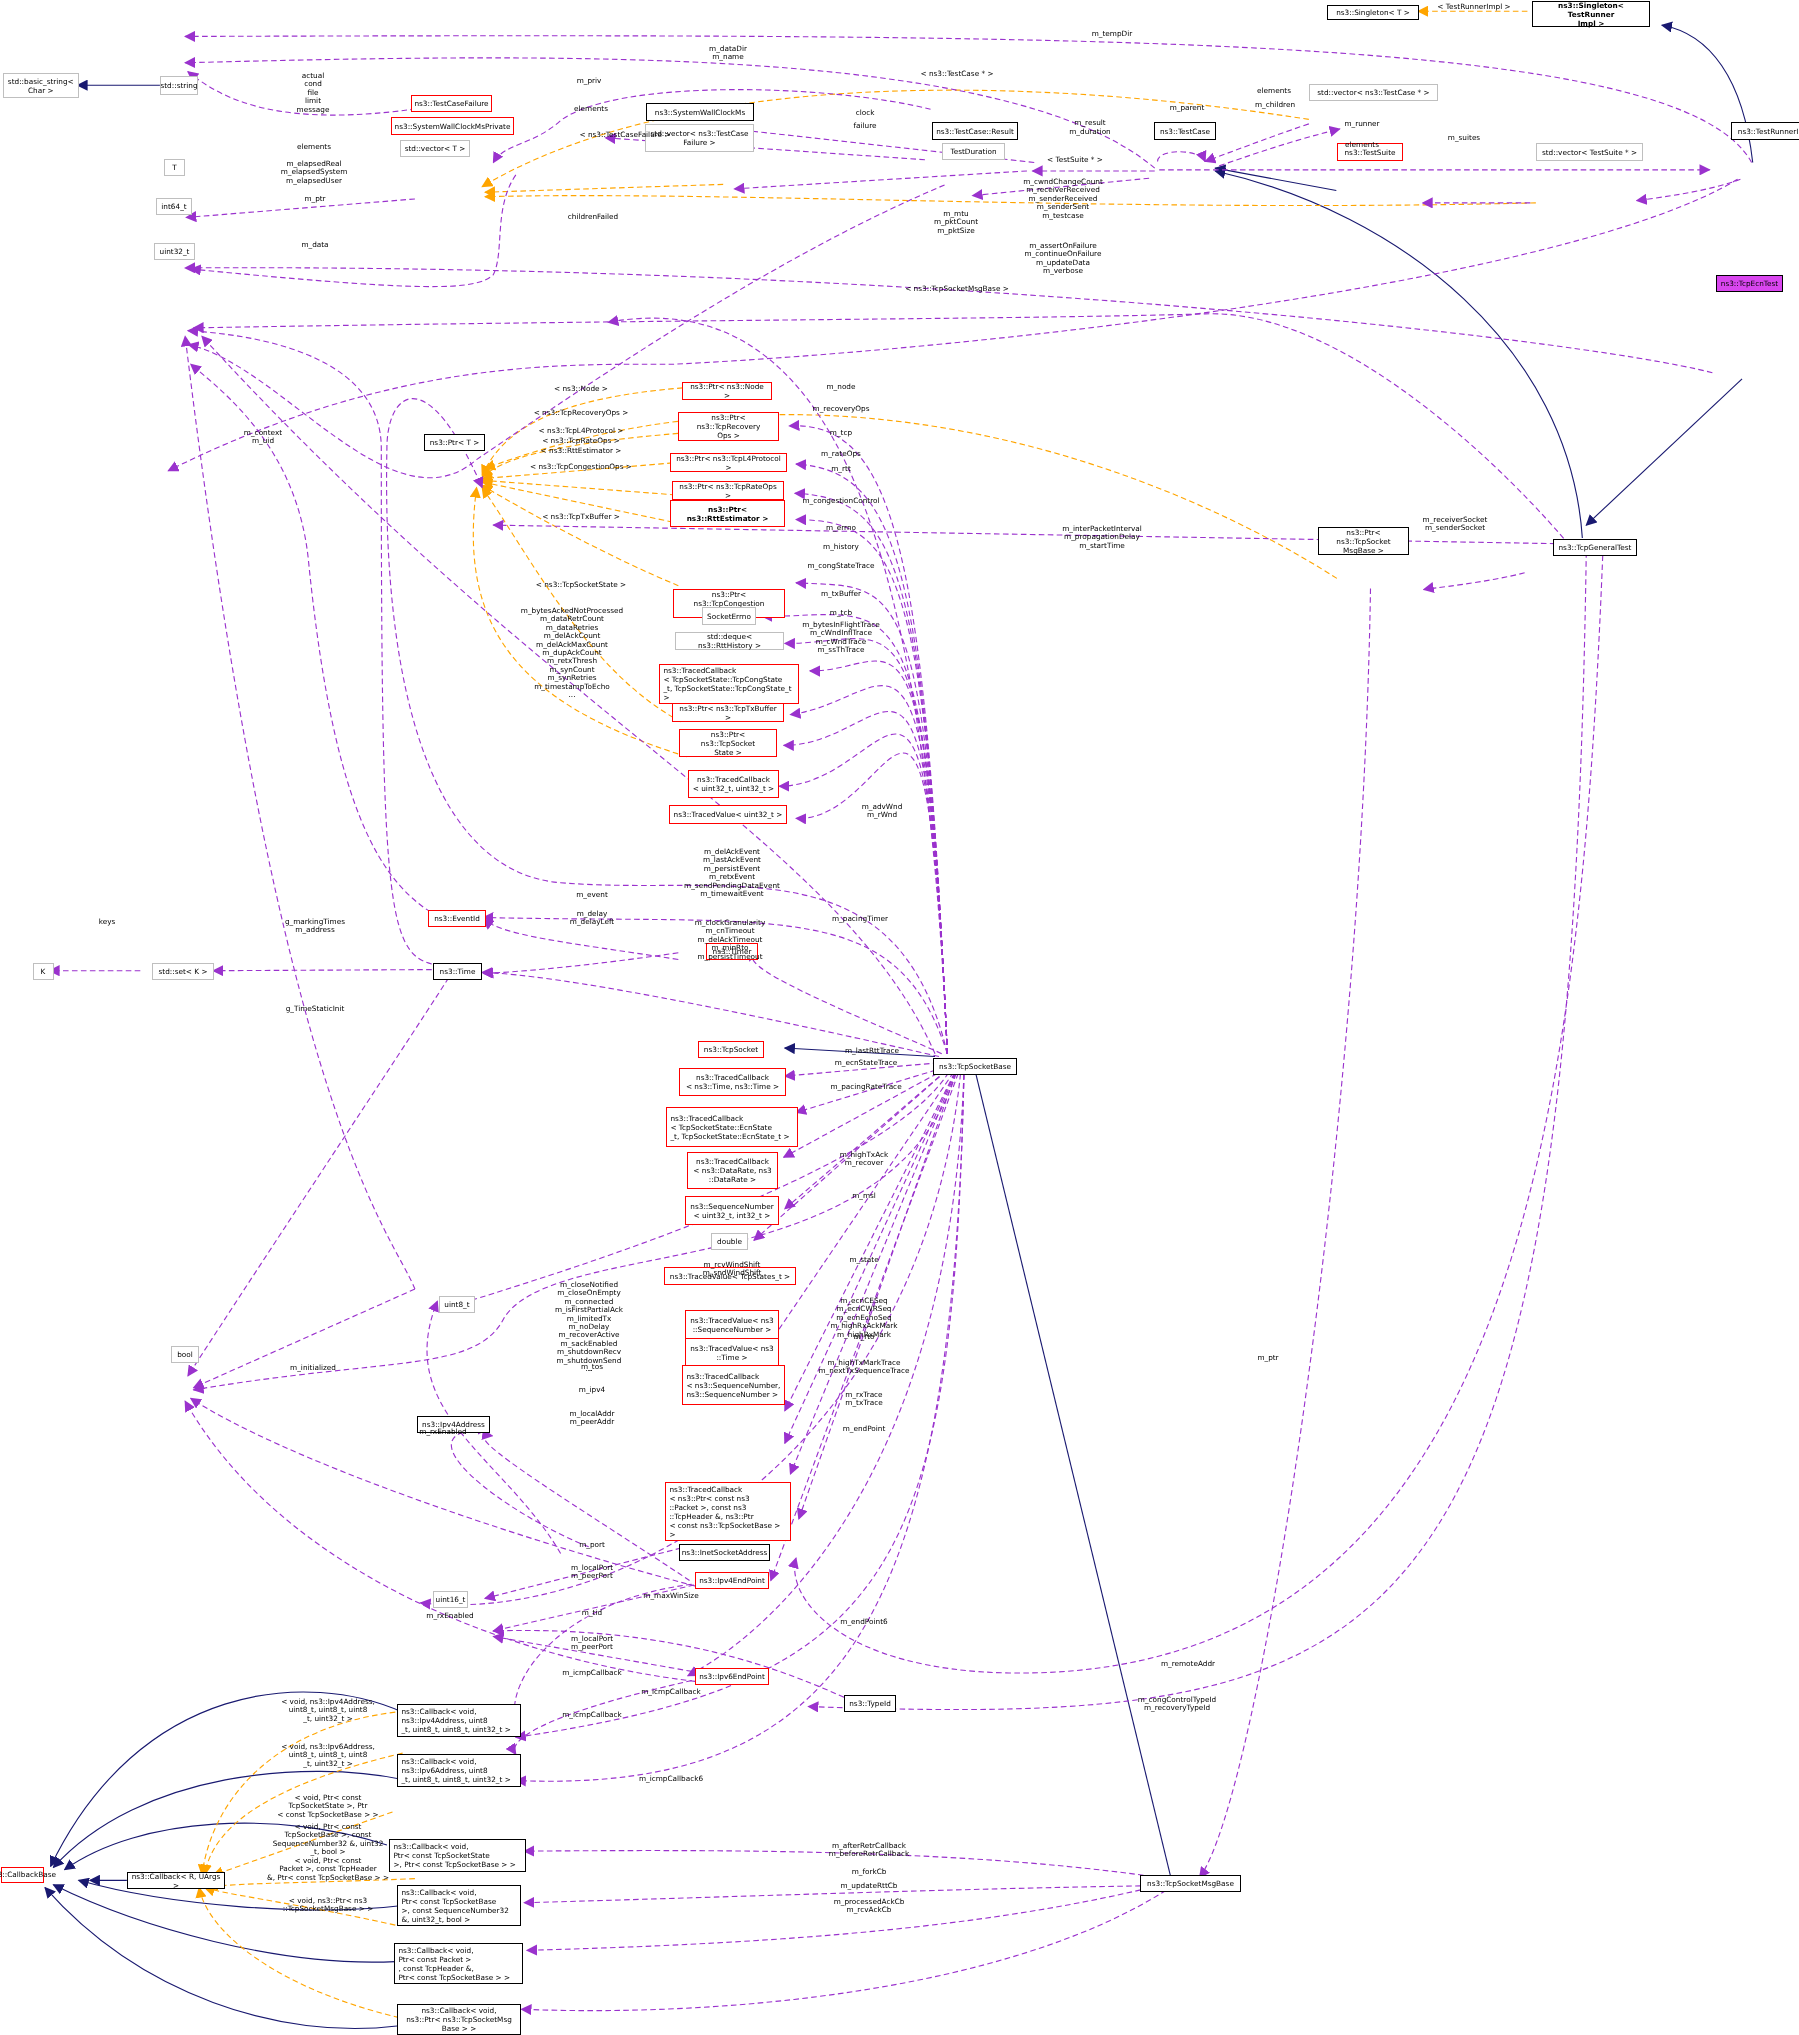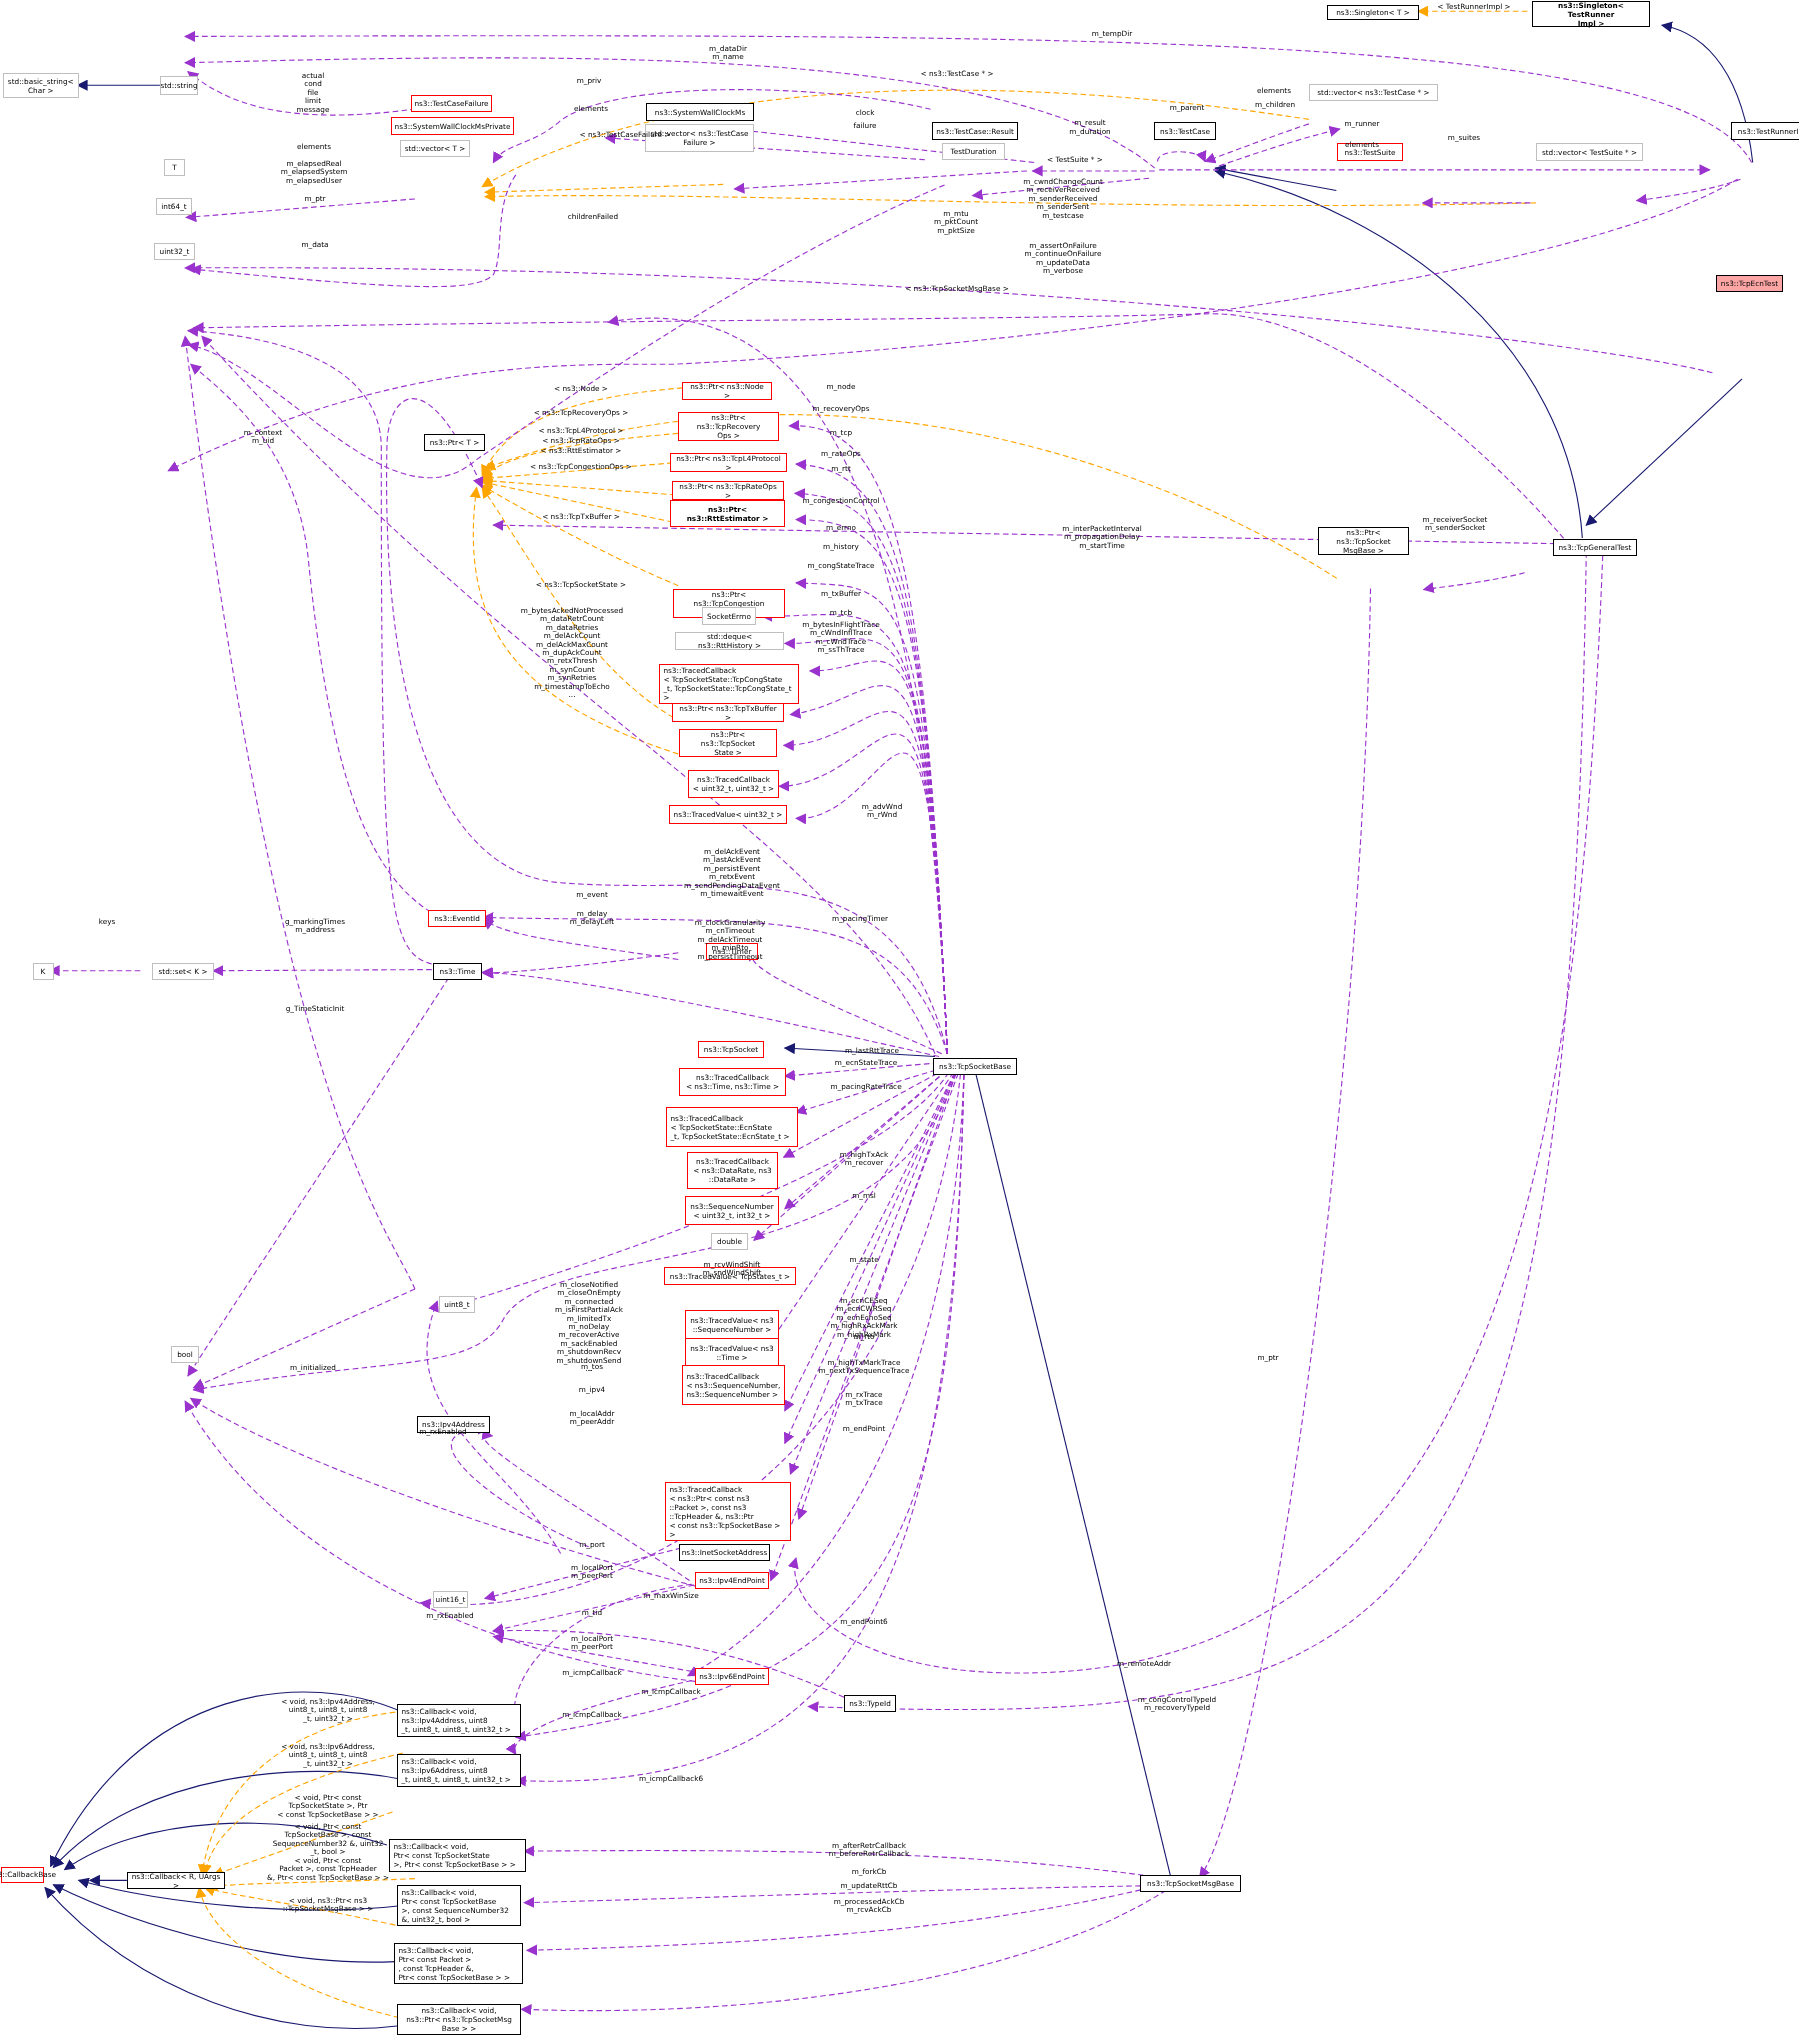--- a/index.html
+++ b/index.html
@@ -5,21 +5,21 @@
   html, body { margin:0; padding:0; background:#ffffff; }
   body { width:1800px; height:2035px; position:relative; overflow:hidden;
          font-family:"DejaVu Sans", sans-serif; }
   #edges { position:absolute; left:0; top:0; width:1800px; height:2035px; }
   .node { position:absolute; box-sizing:border-box; background:#fff;
           border:1.1px solid #000; font-size:7.3px; line-height:9px; color:#000;
           display:flex; align-items:center; justify-content:center; text-align:center;
           padding:1.1px 3.4px; white-space:pre-line; cursor:pointer; }
   .node.red { border-color:#ff0000; }
   .node.gray { border-color:#bfbfbf; }
-  .node.focus { background:#fca5a5; border-color:#000; }
+  .node.focus { background:#d946ef; border-color:#000; }
   .node.left { text-align:left; justify-content:flex-start; }
   .lbl { position:absolute; font-size:7.3px; line-height:8.4px; color:#000;
          text-align:center; white-space:pre-line; transform:translateX(-50%); }
 </style>
 </head>
 <body>
 
 <svg id="edges" viewBox="0 0 3211 3631" xmlns="http://www.w3.org/2000/svg">
   <defs>
     <marker id="aP" markerWidth="10" markerHeight="10" refX="9" refY="5" orient="auto">
@@ -420,21 +420,21 @@
 <div class="lbl" style="left:864px;top:1425px;">m_endPoint</div>
 <div class="lbl" style="left:592px;top:1541px;">m_port</div>
 <div class="lbl" style="left:592px;top:1564px;">m_localPort
 m_peerPort</div>
 <div class="lbl" style="left:671px;top:1592px;">m_maxWinSize</div>
 <div class="lbl" style="left:592px;top:1609px;">m_tid</div>
 <div class="lbl" style="left:450px;top:1612px;">m_rxEnabled</div>
 <div class="lbl" style="left:864px;top:1618px;">m_endPoint6</div>
 <div class="lbl" style="left:592px;top:1635px;">m_localPort
 m_peerPort</div>
-<div class="lbl" style="left:1144px;top:1660px;">m_remoteAddr</div>
+<div class="lbl" style="left:1188px;top:1660px;">m_remoteAddr</div>
 <div class="lbl" style="left:592px;top:1669px;">m_icmpCallback</div>
 <div class="lbl" style="left:671px;top:1688px;">m_icmpCallback</div>
 <div class="lbl" style="left:592px;top:1711px;">m_icmpCallback</div>
 <div class="lbl" style="left:1268px;top:1354px;">m_ptr</div>
 <div class="lbl" style="left:1177px;top:1696px;">m_congControlTypeId
 m_recoveryTypeId</div>
 <div class="lbl" style="left:671px;top:1775px;">m_icmpCallback6</div>
 <div class="lbl" style="left:328px;top:1698px;">&lt; void, ns3::Ipv4Address,
 uint8_t, uint8_t, uint8
 _t, uint32_t &gt;</div>

